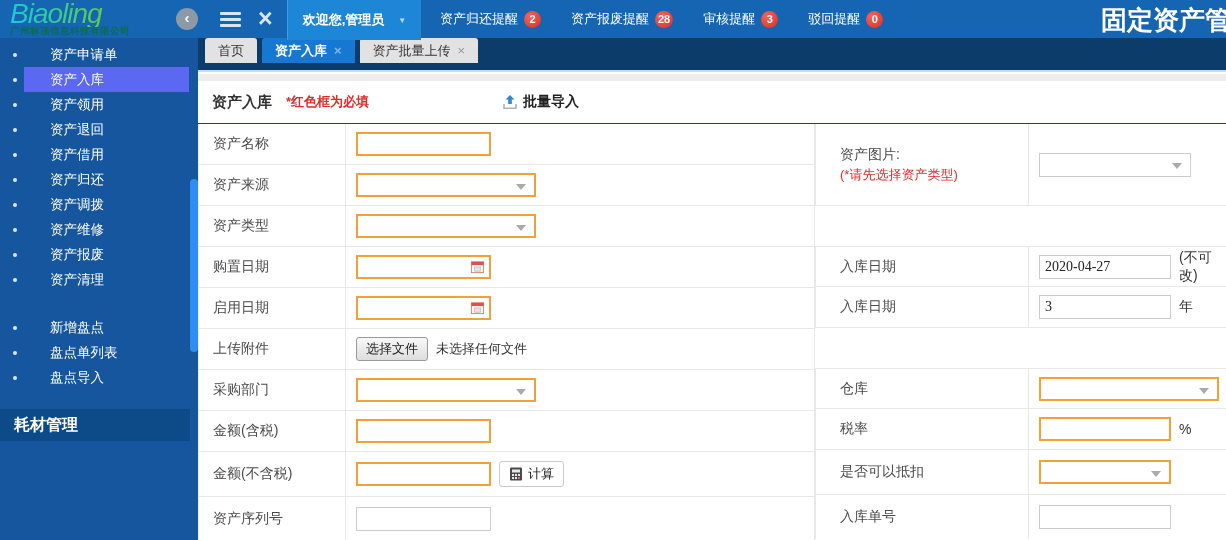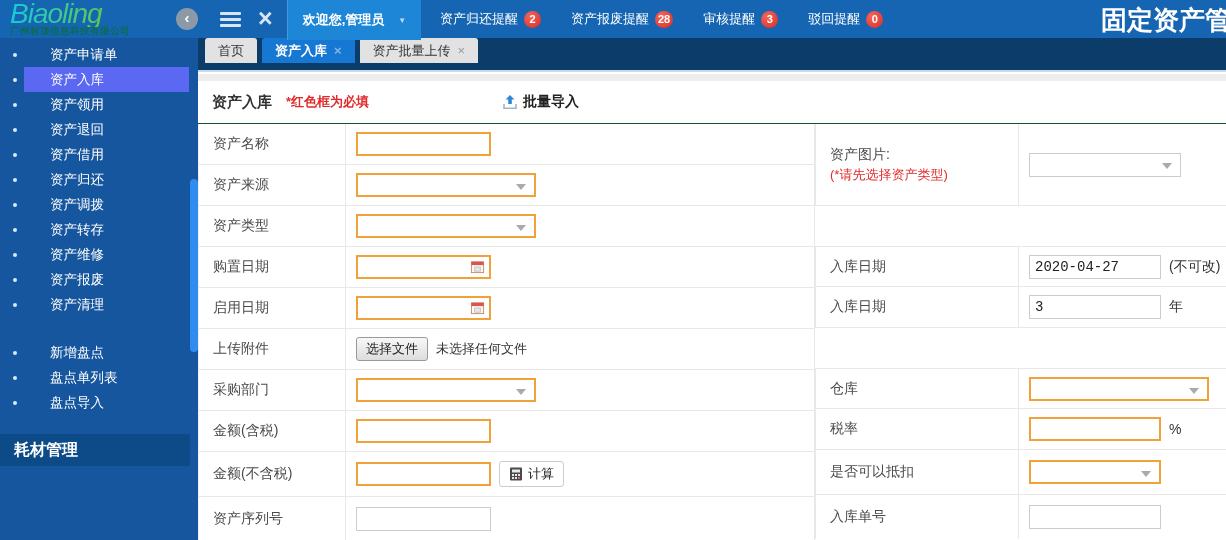--- a/index.html
+++ b/index.html
@@ -60,32 +60,32 @@
   .ttl { font-size:15px; font-weight:bold; color:#333; }
   .req { font-size:13px; font-weight:bold; color:#E02B2B; margin-left:14px; }
   .import { display:inline-flex; align-items:center; gap:5px; margin-left:133px; font-size:14px; font-weight:bold; color:#222; cursor:pointer; }
 
   .formwrap { position:absolute; left:0; top:49px; right:0; bottom:0; border-top:1px solid #14532d; display:flex; }
   .ltable { width:617px; border-left:1px solid #EEE; border-right:1px solid #E8E8E8; }
   .rtable { width:411px; }
   .row { display:flex; border-bottom:1px solid #E8E8E8; height:41px; }
   .row.h45 { height:45px; } .row.h44 { height:44px; border-bottom:none; }
   .row.h82 { height:82px; }
-  .rrow { border-left:1px solid #E8E8E8; }
+  .rrow { border-left:1px solid #E8E8E8;padding-left:10px; }
   .rrow .lbl { border-right:1px solid #E8E8E8; }
   .bt { border-top:1px solid #E8E8E8; margin-top:-1px; }
   .rgap { height:41px; }
   .lbl { width:147px; display:flex; flex-direction:column; justify-content:center; padding-left:14px; font-size:14px; color:#4A4A4A; }
   .ltable .lbl { border-right:1px solid #E8E8E8; }
   .rtable .lbl { width:203px; }
   .fld { flex:1; display:flex; align-items:center; padding-left:10px; gap:8px; }
   .red { color:#E02B2B; font-size:13px; margin-top:2px; }
 
   .inp { height:24px; border:1px solid #CCC; background:#fff; font-size:14px; color:#222; padding:0 5px;
-     font-family:Liberation Mono, monospace; }
+     font-family:Liberation Serif, serif; }
   .req-b { border:2px solid #F0A238; }
   .w135 { width:135px; } .w180 { width:180px; } .w152 { width:152px; } .w132 { width:132px; }
   .sel-box { height:24px; background:#fff; border:1px solid #CCC; position:relative; cursor:pointer; }
   .sel-box.req-b { border:2px solid #F0A238; }
   .sel-box .caret2 { position:absolute; right:8px; top:9px; width:0; height:0;
      border-left:5px solid transparent; border-right:5px solid transparent; border-top:6px solid #AAA; }
   .datewrap { position:relative; }
   .datewrap svg { position:absolute; right:6px; top:4px; }
   .filebtn { height:24px; padding:0 9px; font-size:13px; color:#222; background:linear-gradient(#F8F8F8,#DDD);
      border:1px solid #999; border-radius:3px; cursor:pointer; font-family:"Liberation Sans",sans-serif; }
@@ -138,21 +138,20 @@
 
   <div class="sidebar">
     <ul class="menu">
       <li><span class="dot"></span><span class="txt">资产申请单</span></li>
       <li><span class="hl"></span><span class="dot"></span><span class="txt">资产入库</span></li>
       <li><span class="dot"></span><span class="txt">资产领用</span></li>
       <li><span class="dot"></span><span class="txt">资产退回</span></li>
       <li><span class="dot"></span><span class="txt">资产借用</span></li>
       <li><span class="dot"></span><span class="txt">资产归还</span></li>
       <li><span class="dot"></span><span class="txt">资产调拨</span></li>
-      <li><span class="dot"></span><span class="txt">资产转存</span></li>
       <li><span class="dot"></span><span class="txt">资产维修</span></li>
       <li><span class="dot"></span><span class="txt">资产报废</span></li>
       <li><span class="dot"></span><span class="txt">资产清理</span></li>
     </ul>
     <ul class="menu sub">
       <li><span class="dot"></span><span class="txt">新增盘点</span></li>
       <li><span class="dot"></span><span class="txt">盘点单列表</span></li>
       <li><span class="dot"></span><span class="txt">盘点导入</span></li>
     </ul>
     <div class="section-header sh2">耗材管理</div>

